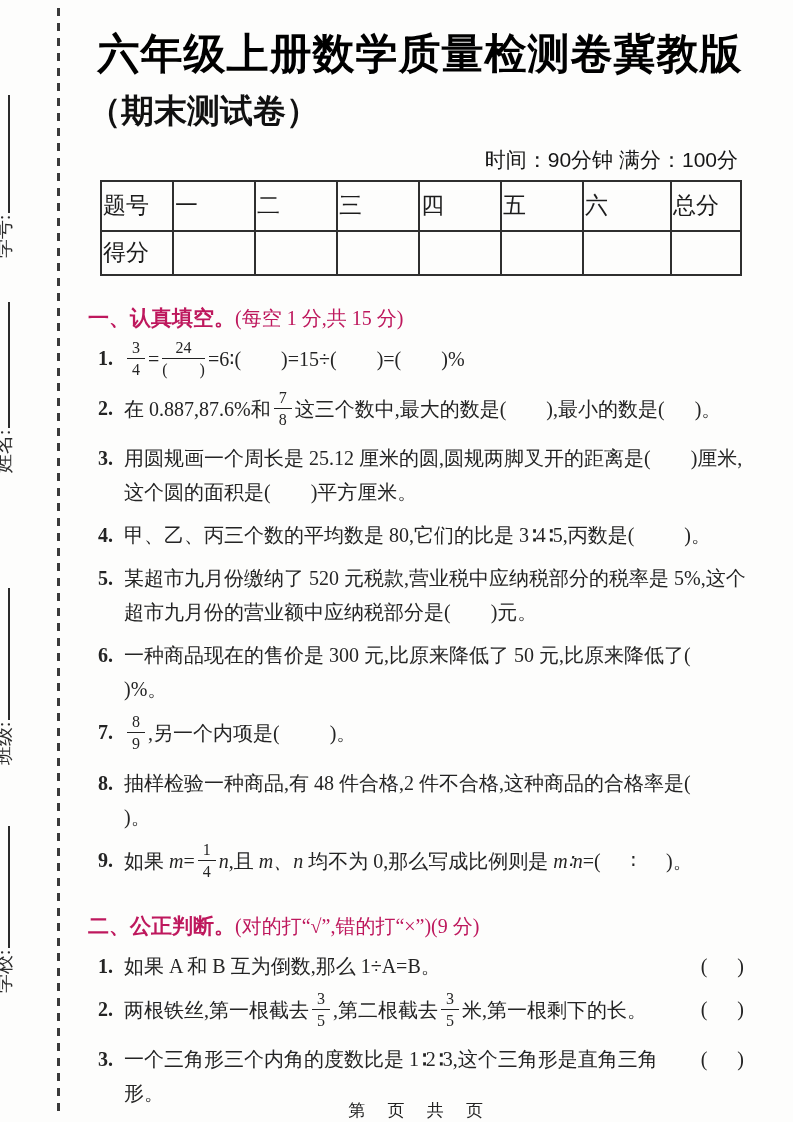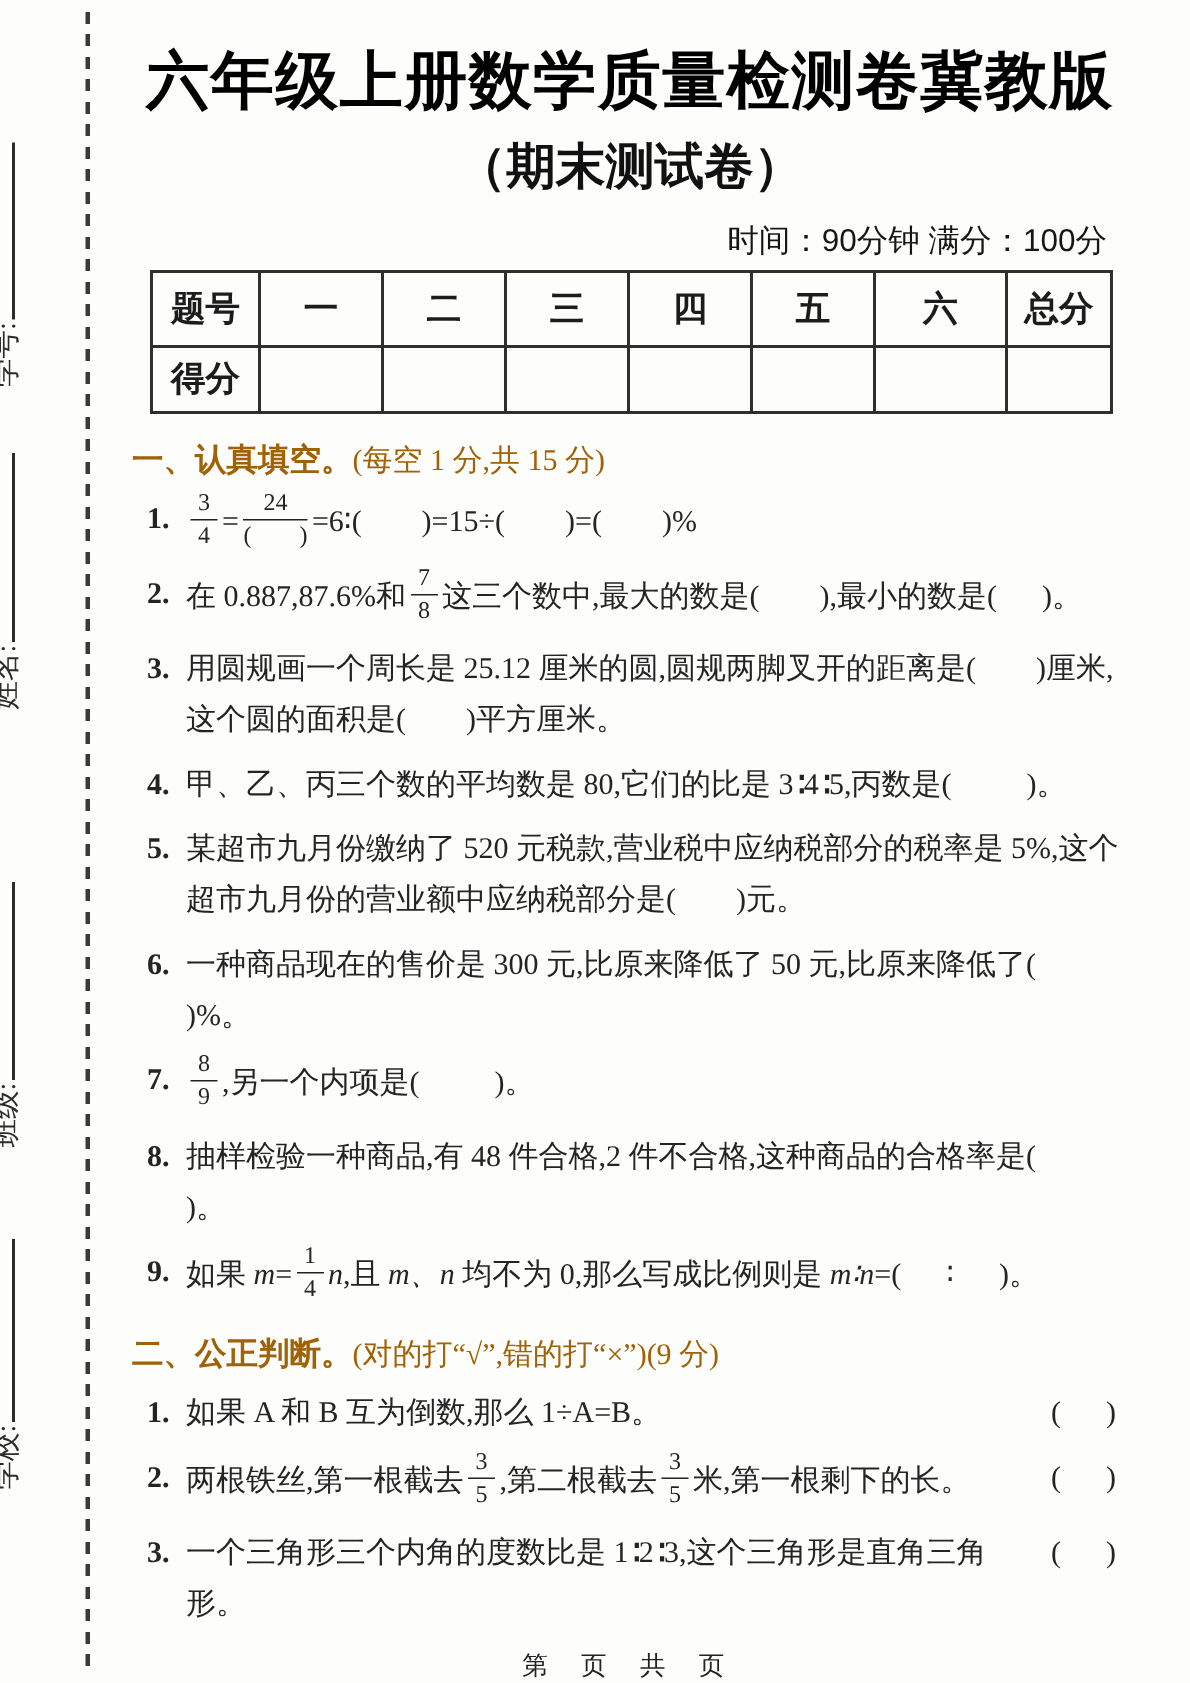--- a/index.html
+++ b/index.html
@@ -8,31 +8,31 @@
   
   .fold-line{position:absolute;left:57px;top:8px;width:3px;height:1106px;
     background:repeating-linear-gradient(to bottom,#3a3a3a 0 8px,transparent 8px 15px);}
   .side-field{position:absolute;left:16px;white-space:nowrap;font-size:19px;color:#2b2b2b;
     transform:rotate(-90deg);transform-origin:left bottom;height:28px;line-height:28px;}
   .side-blank{display:inline-block;border-bottom:2px solid #2b2b2b;height:20px;vertical-align:baseline;margin-left:2px;}
   
   .main{position:absolute;left:88px;top:0;width:664px;}
   .title{margin-top:28px;text-align:center;font-family:"Liberation Sans","DejaVu Sans",sans-serif;
          font-weight:bold;font-size:42px;line-height:1.25;color:#000000;letter-spacing:1px;}
-  .subtitle{margin-top:8px;text-align:center;font-family:"Liberation Sans","DejaVu Sans",sans-serif;
+  .subtitle{margin-top:8px;text-align:left;font-family:"Liberation Sans","DejaVu Sans",sans-serif;
          font-weight:bold;font-size:33px;color:#111;}
   .info-line{margin-top:12px;text-align:right;padding-right:14px;
          font-family:"Liberation Sans","DejaVu Sans",sans-serif;font-weight:normal;font-size:21px;color:#161616;}
   
   table.score{border-collapse:collapse;table-layout:fixed;margin:6px 0 0 12px;width:640px;}
-  table.score td{border:2px solid #2f2f2f;text-align:center;vertical-align:middle;
-         font-family:"Liberation Sans","DejaVu Sans",sans-serif;font-weight:bold;font-size:23px;color:#1c1c1c;}
+  table.score td{border:2px solid #2f2f2f;text-align:left;vertical-align:middle;
+         font-family:"Liberation Sans","DejaVu Sans",sans-serif;font-weight:normal;font-size:23px;color:#1c1c1c;}
   tr.r1 td{height:46px;} tr.r2 td{height:40px;}
   
-  .sec-head{margin-top:16px;font-size:21px;color:#a16207;}
+  .sec-head{margin-top:28px;font-size:21px;color:#be185d;}
   .sec-head .bold{font-weight:bold;font-family:"Liberation Sans","DejaVu Sans",sans-serif;}
   .sec-head .rest{font-size:20px;white-space:pre-wrap;}
   .q{display:flex;align-items:flex-start;margin:9px 0 9px 10px;font-size:20px;line-height:34px;color:#242424;}
   .qnum{font-weight:bold;flex:none;min-width:26px;white-space:pre;}
   .qnum.w{min-width:34px;}
   .qbody{flex:1;white-space:pre-wrap;}
   .jbracket{flex:none;white-space:pre;margin-left:10px;padding-right:8px;}
   .frac{display:inline-block;vertical-align:middle;text-align:center;font-size:16px;line-height:1.2;
         margin:0 3px;transform:translateY(-3px);}
   .frac .fn{display:block;border-bottom:1.5px solid #222;padding:0 5px 1px;}

